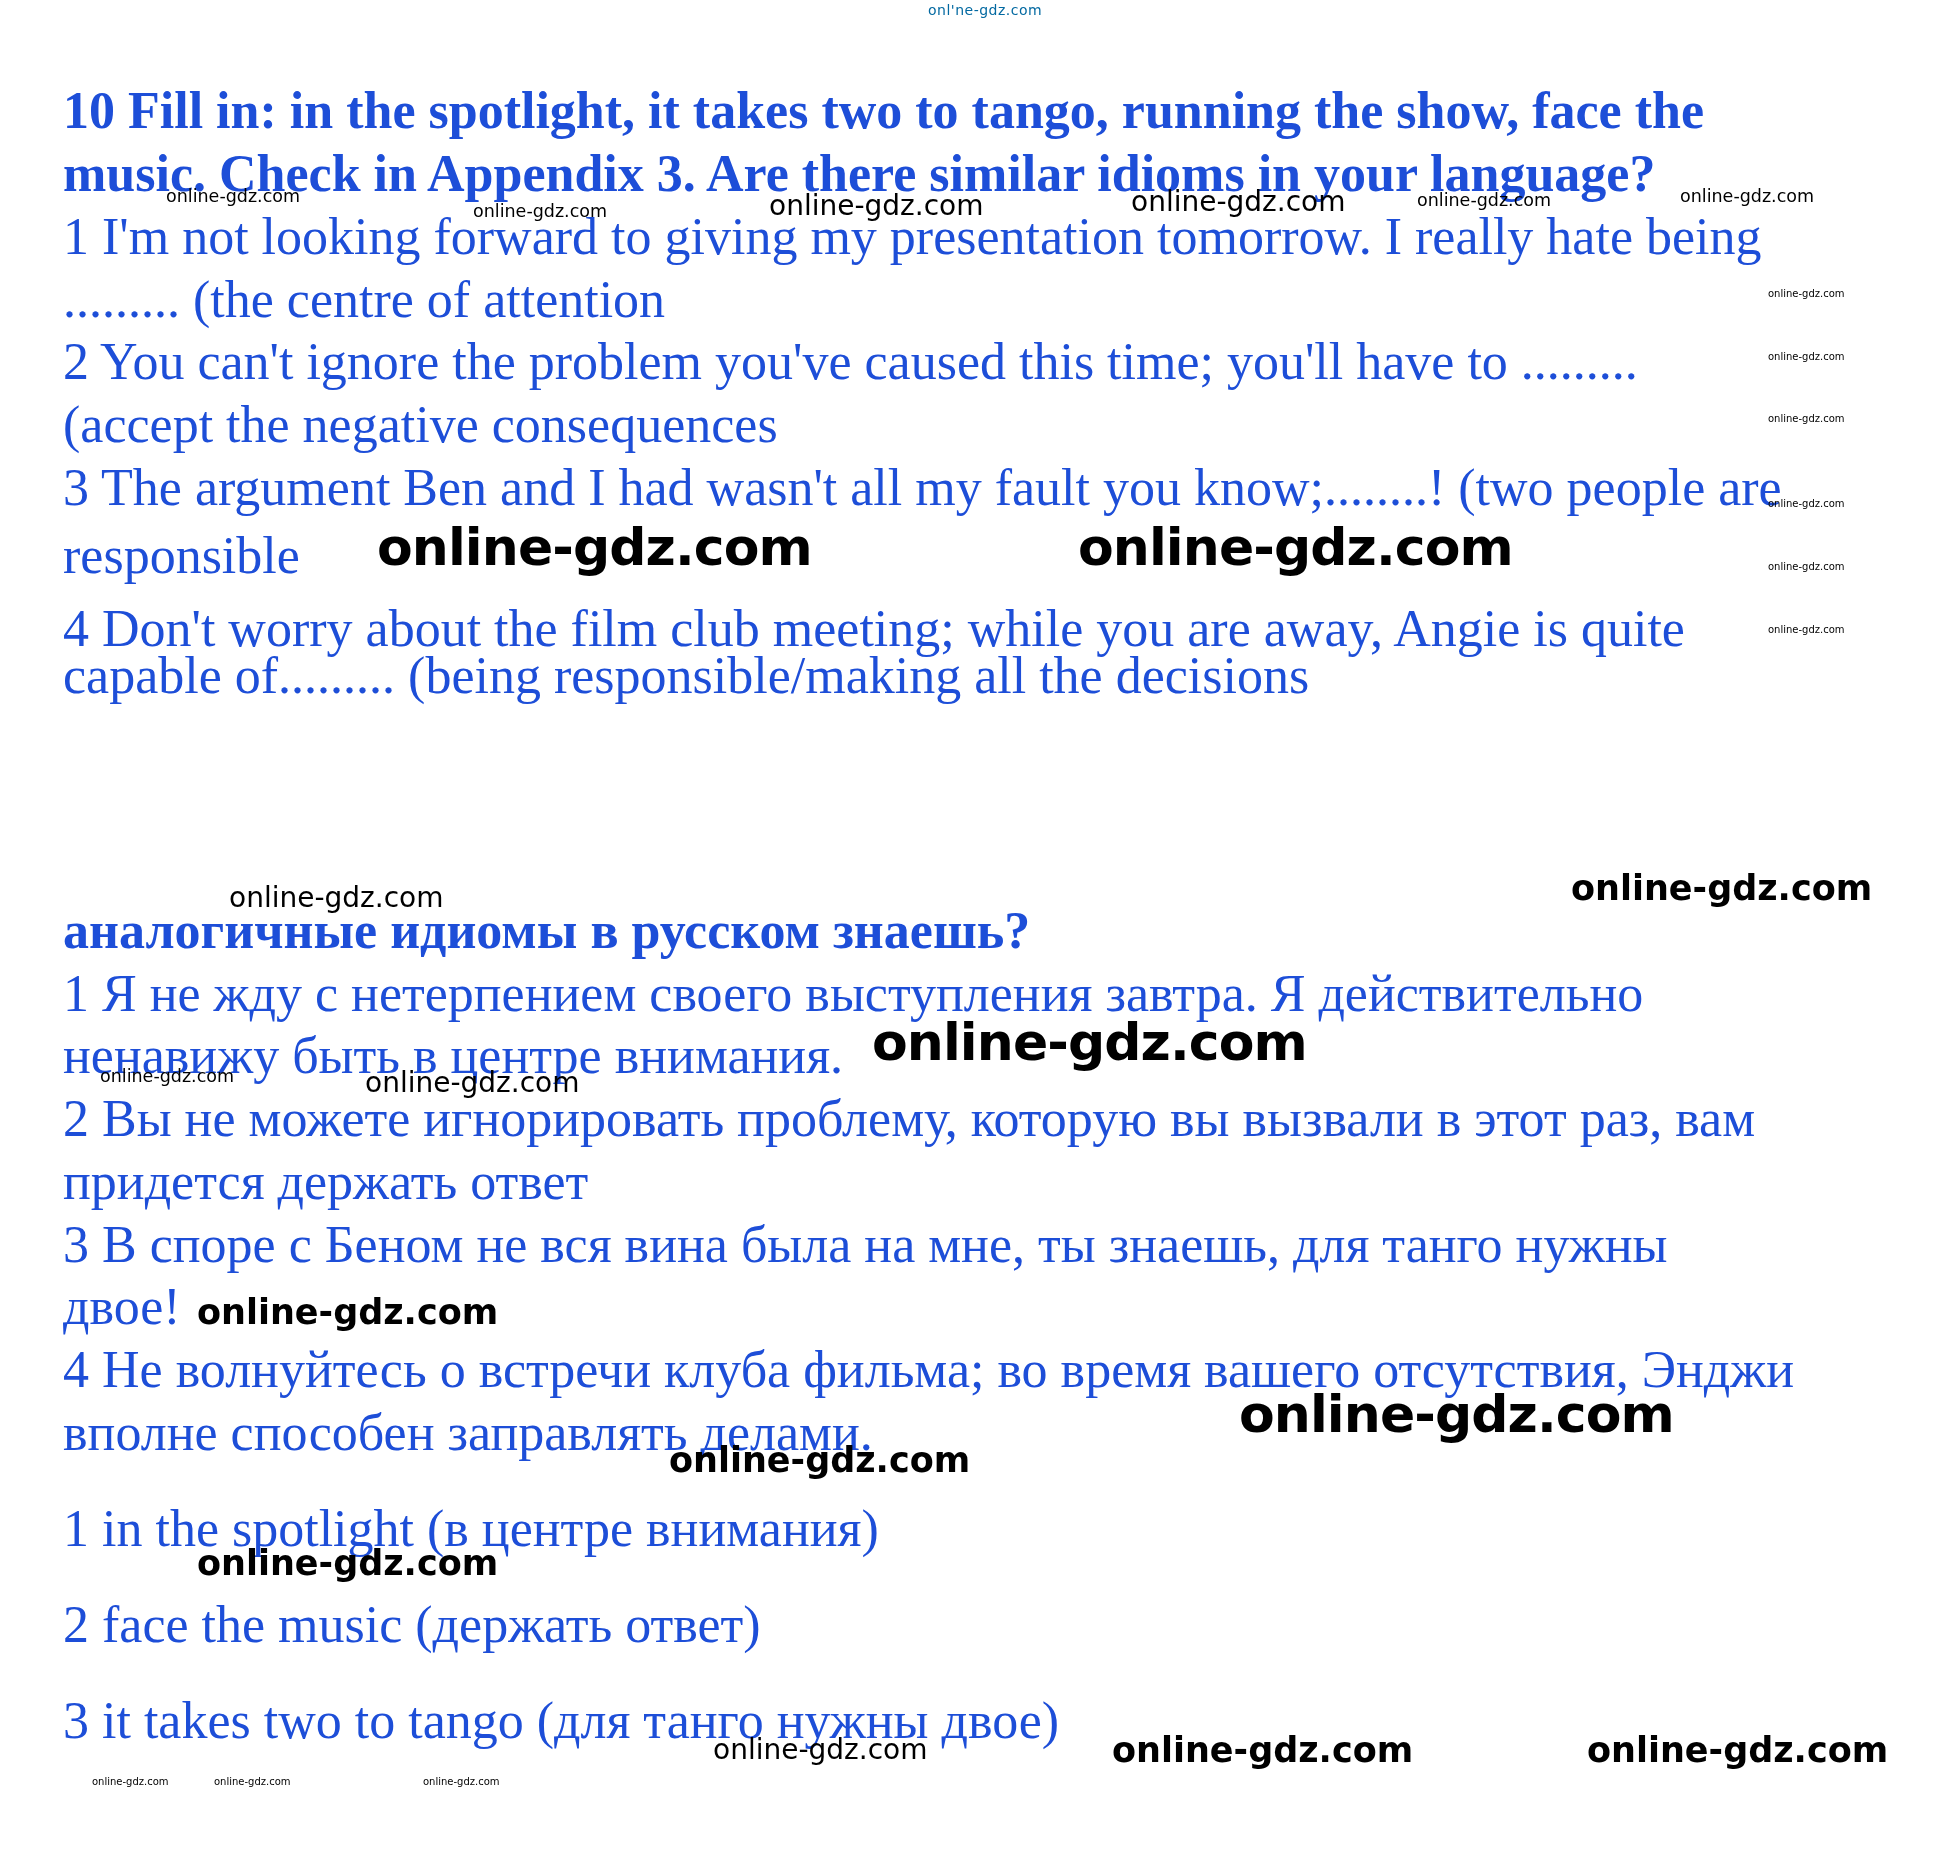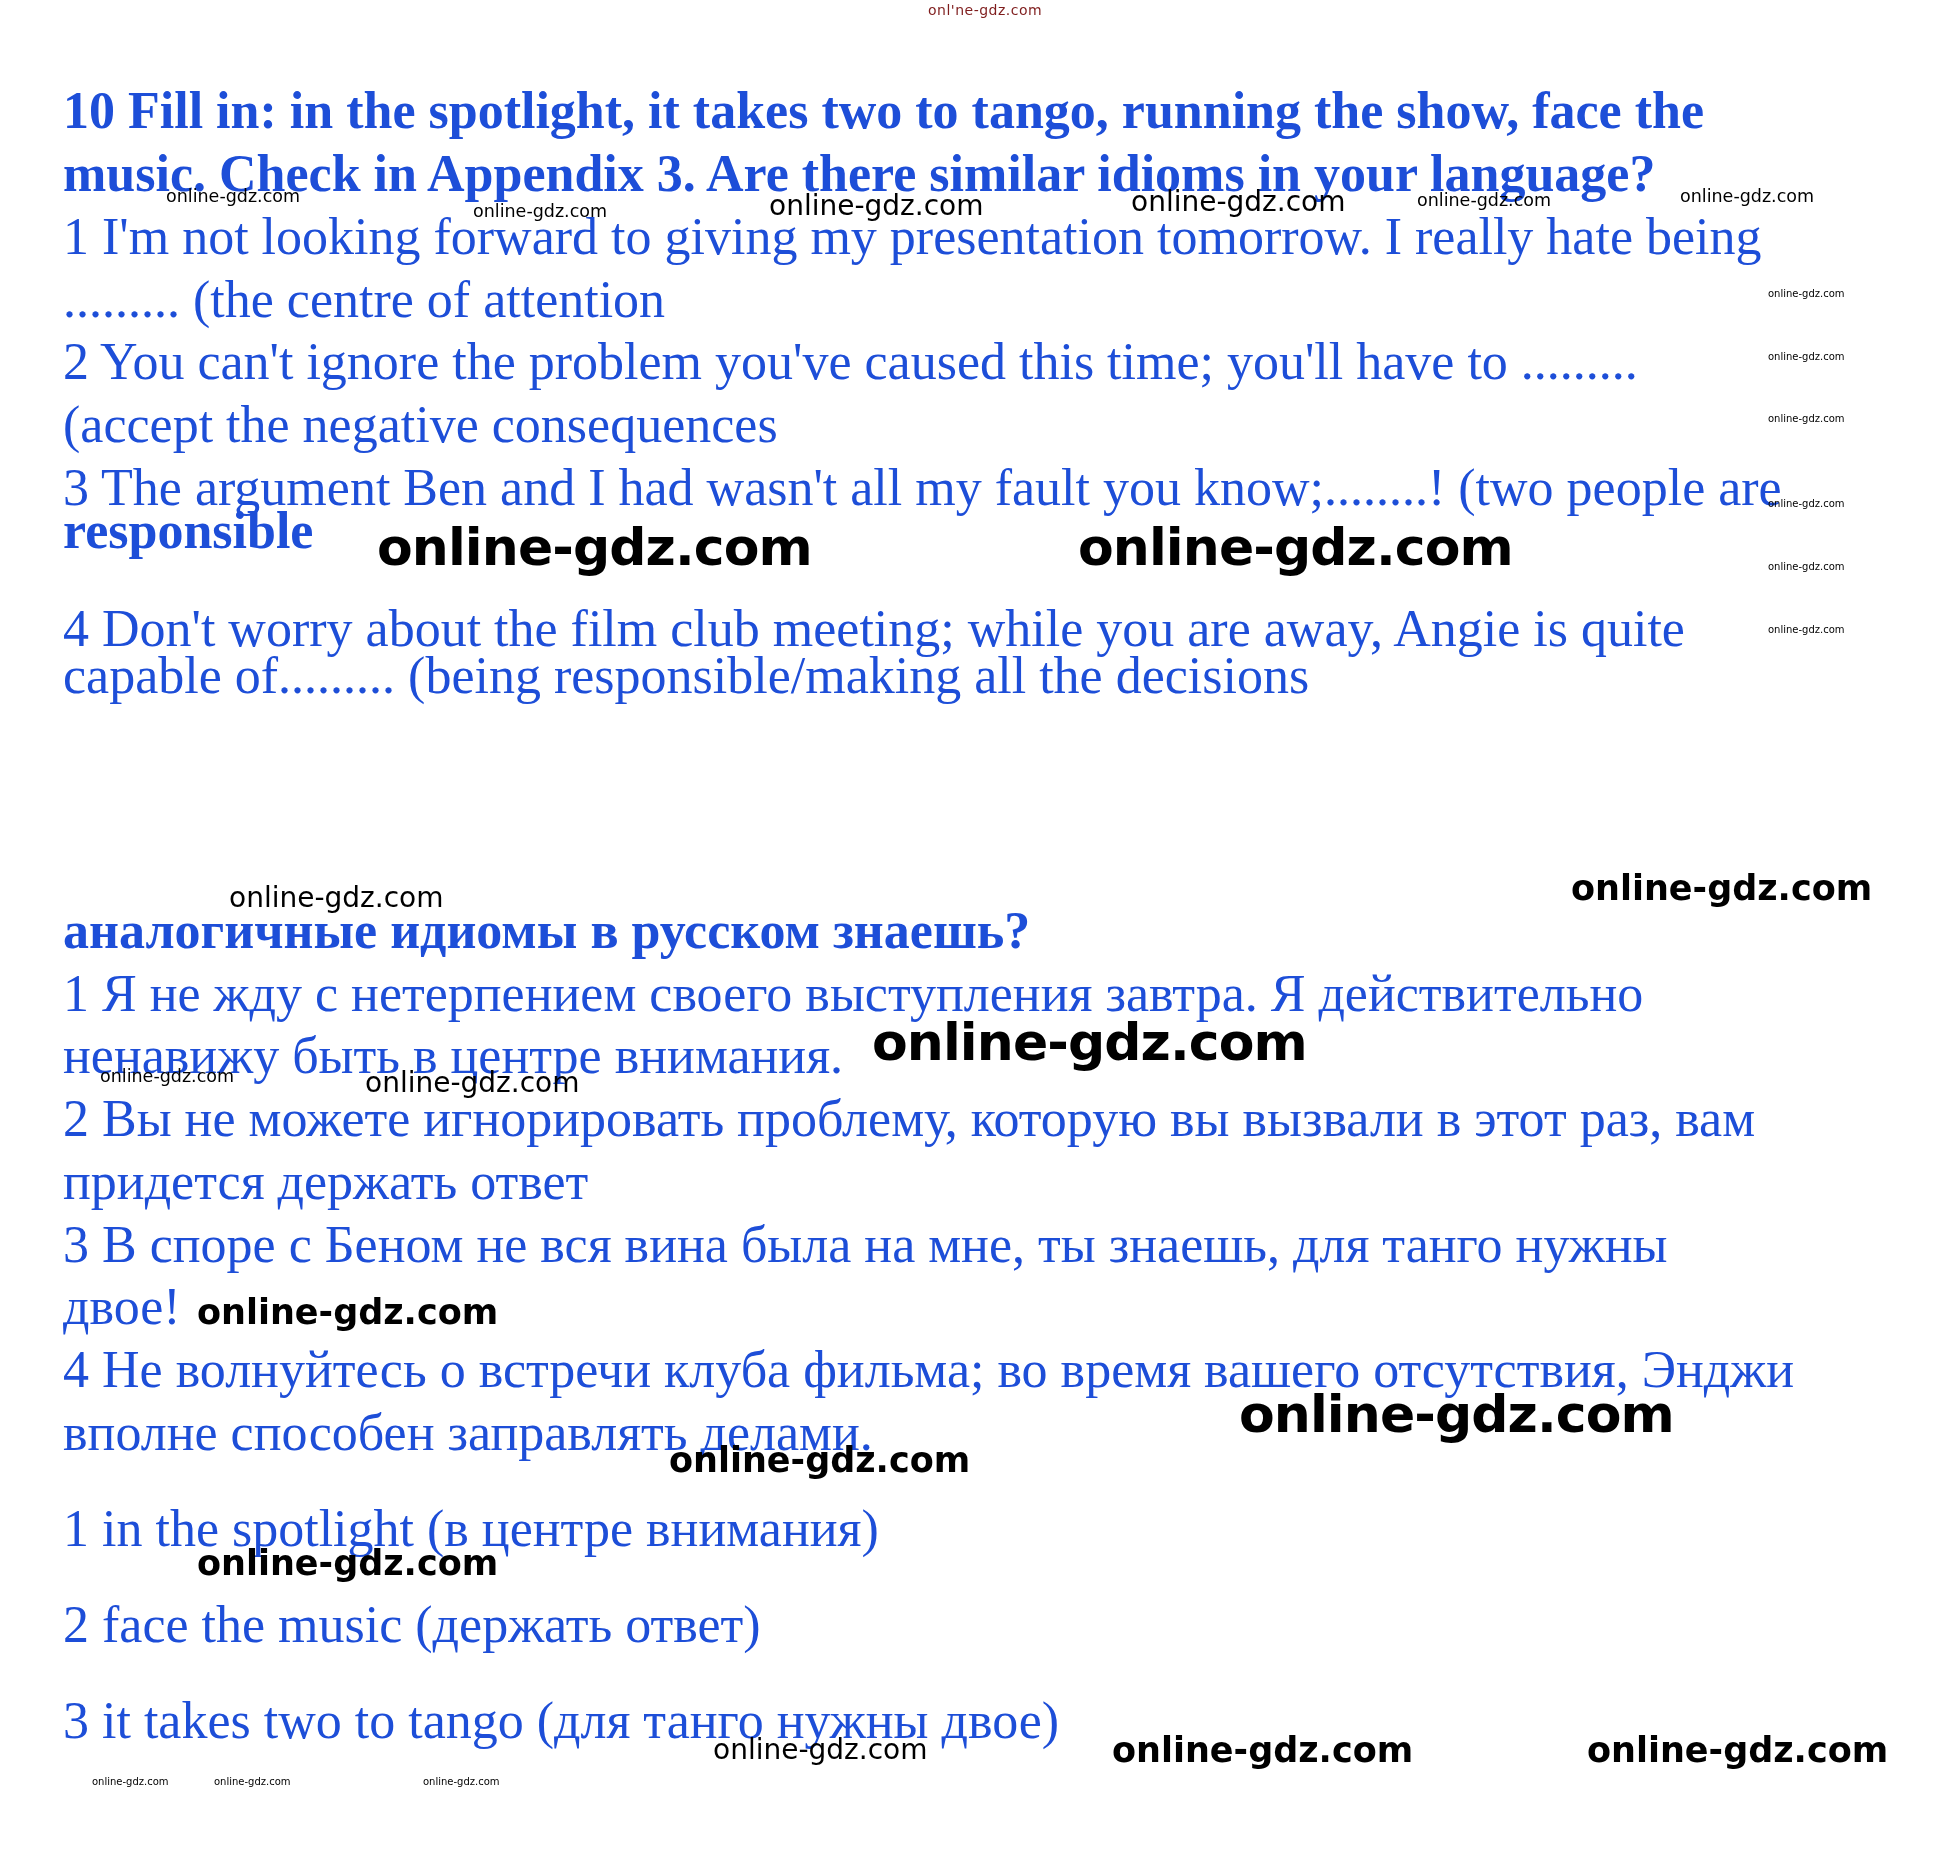--- a/index.html
+++ b/index.html
@@ -8,42 +8,42 @@
     .line {
       position: absolute; left: 63px; margin: 0; white-space: nowrap;
       font-family: "Liberation Serif", "DejaVu Serif", serif; color: #1d4ed8;
       font-size: 52px; line-height: 63px;
     }
     .bold { font-weight: bold; }
     .wm {
       position: absolute; white-space: nowrap;
       font-family: "DejaVu Sans", "Liberation Sans", sans-serif; color: #000;
     }
-    .wm-top { color: #7f1d1d; font-size: 14px; letter-spacing: 0.5px; }
+    .wm-top { color: #0369a1; font-size: 14px; letter-spacing: 0.5px; }
     .wm-xs { font-size: 10px; }
     .wm-s { font-size: 17.5px; }
     .wm-m { font-size: 28px; }
     .wm-l { font-size: 52px; font-weight: bold; letter-spacing: -0.9px; }
     .wm-ml { font-size: 35px; font-weight: bold; }
   </style>
 </head>
 <body>
 
 <div class="page">
 
   <div class="wm wm-top" style="left:928px; top:1.8px;">onl'ne-gdz.com</div>
 
   <p class="line bold" style="top:79px;">10 Fill in: in the spotlight, it takes two to tango, running the show, face the</p>
   <p class="line bold" style="top:142px;">music. Check in Appendix 3. Are there similar idioms in your language?</p>
   <p class="line" style="top:205px;">1 I'm not looking forward to giving my presentation tomorrow. I really hate being</p>
   <p class="line" style="top:268px;">......... (the centre of attention</p>
   <p class="line" style="top:330px;">2 You can't ignore the problem you've caused this time; you'll have to .........</p>
   <p class="line" style="top:393px;">(accept the negative consequences</p>
   <p class="line" style="top:456px;">3 The argument Ben and I had wasn't all my fault you know;........! (two people are</p>
-  <p class="line" style="top:499px;font-weight:bold;">responsible</p>
+  <p class="line" style="top:524px;">responsible</p>
   <p class="line" style="top:597px;">4 Don't worry about the film club meeting; while you are away, Angie is quite</p>
   <p class="line" style="top:644px;">capable of......... (being responsible/making all the decisions</p>
 
   <p class="line bold" style="top:899px;">аналогичные идиомы в русском знаешь?</p>
   <p class="line" style="top:962px;">1 Я не жду с нетерпением своего выступления завтра. Я действительно</p>
   <p class="line" style="top:1024px;">ненавижу быть в центре внимания.</p>
   <p class="line" style="top:1087px;">2 Вы не можете игнорировать проблему, которую вы вызвали в этот раз, вам</p>
   <p class="line" style="top:1150px;">придется держать ответ</p>
   <p class="line" style="top:1213px;">3 В споре с Беном не вся вина была на мне, ты знаешь, для танго нужны</p>
   <p class="line" style="top:1275px;">двое!</p>

